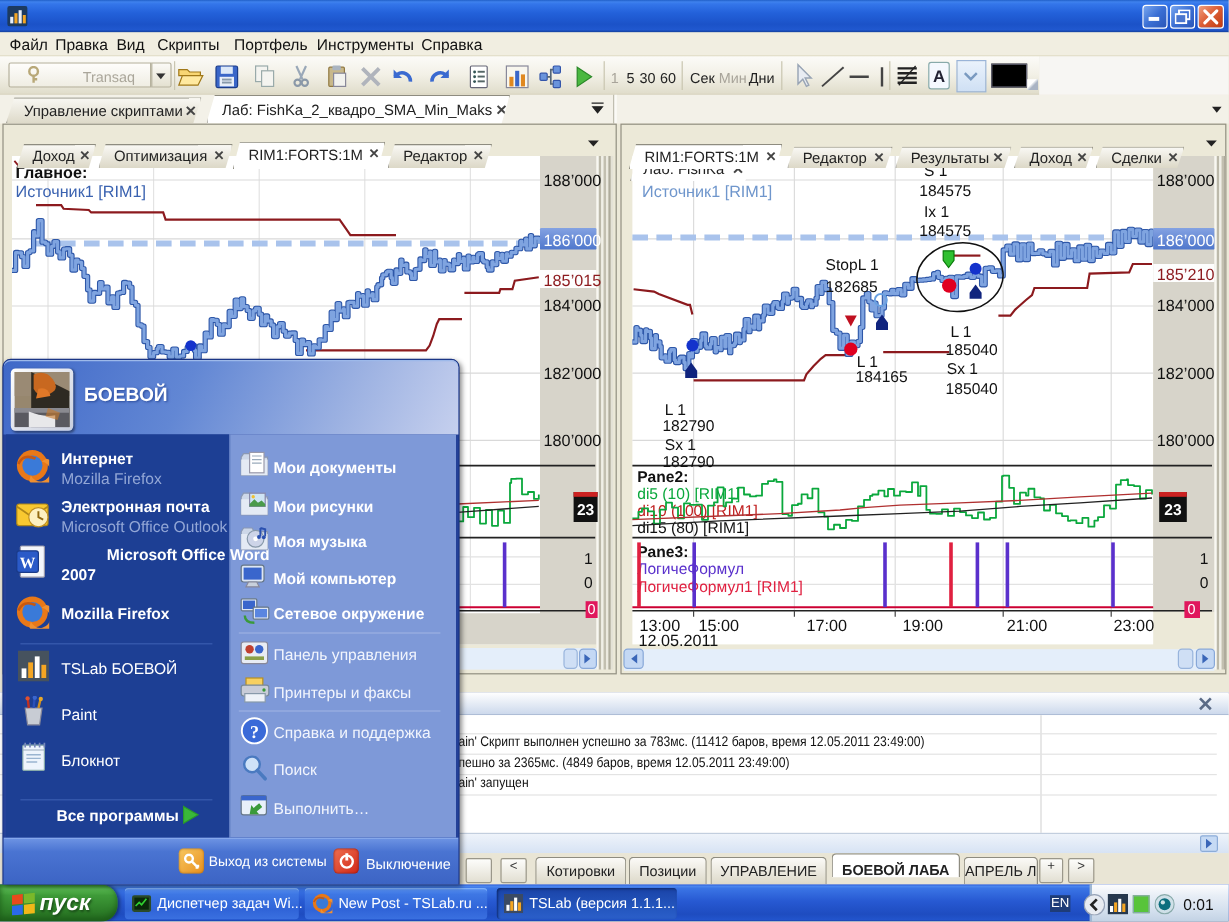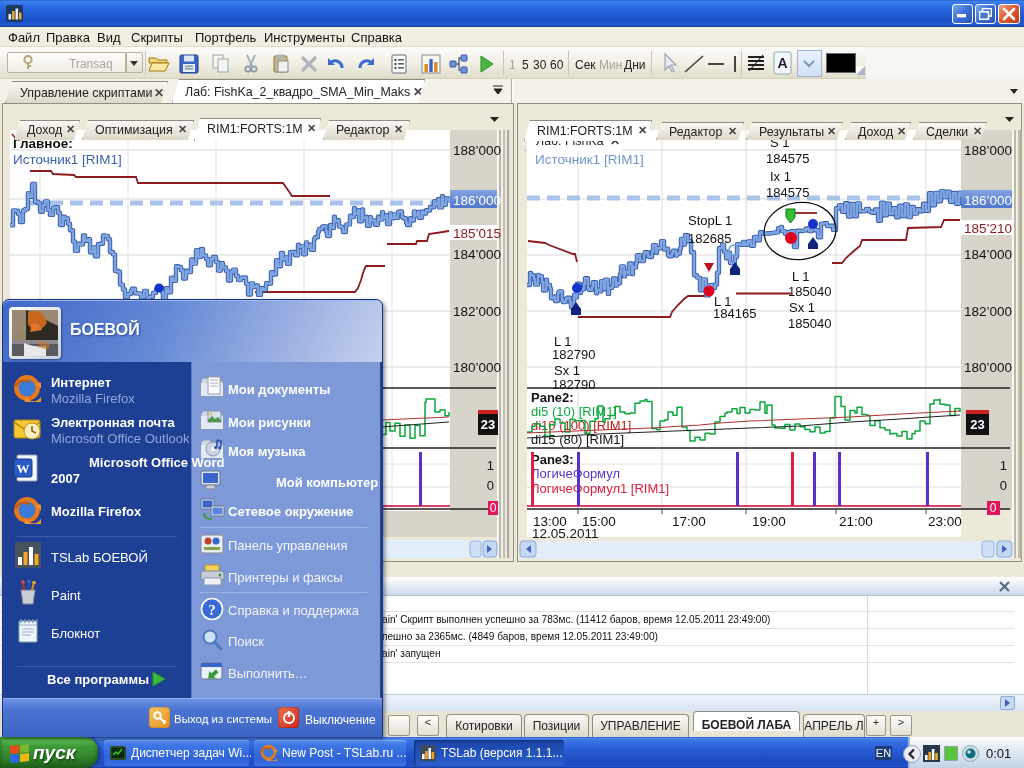--- a/index.html
+++ b/index.html
@@ -656,21 +656,21 @@
       </svg>
     </div>
     <div class="smRt" style="position:absolute;left:225px;top:144px;font-weight:bold;color:#fff;">Моя музыка</div>
     <div class="abs" style="left:197px;top:168px;">
       <svg class="abs" style="left:0px;top:0px" width="24" height="24" viewBox="0 0 24 24">
         <rect x="1" y="3" width="19" height="14" rx="2" fill="#dde6f4" stroke="#678"></rect>
         <rect x="3" y="5" width="15" height="10" fill="#3a66cc"></rect>
         <path d="M7,17 h7 l2,4 h-11z" fill="#c8d0dc" stroke="#889"></path>
       </svg>
     </div>
-    <div class="smRt" style="position:absolute;left:225px;top:175px;font-weight:bold;color:#fff;margin-left:48px;">Мой компьютер</div>
+    <div class="smRt" style="position:absolute;left:225px;top:175px;font-weight:bold;color:#fff;">Мой компьютер</div>
     <div class="abs" style="left:197px;top:197px;">
       <svg class="abs" style="left:0px;top:0px" width="26" height="24" viewBox="0 0 26 24">
         <rect x="1" y="2" width="13" height="10" rx="1" fill="#dde6f4" stroke="#678"></rect>
         <rect x="2.5" y="3.5" width="10" height="7" fill="#3a66cc"></rect>
         <rect x="11" y="9" width="13" height="10" rx="1" fill="#dde6f4" stroke="#678"></rect>
         <rect x="12.5" y="10.5" width="10" height="7" fill="#5a86e0"></rect>
         <path d="M4,16 q0,6 8,6" stroke="#3a9a3a" stroke-width="2" fill="none"></path>
       </svg>
     </div>
     <div class="smRt" style="position:absolute;left:225px;top:204px;font-weight:bold;color:#fff;">Сетевое окружение</div>

